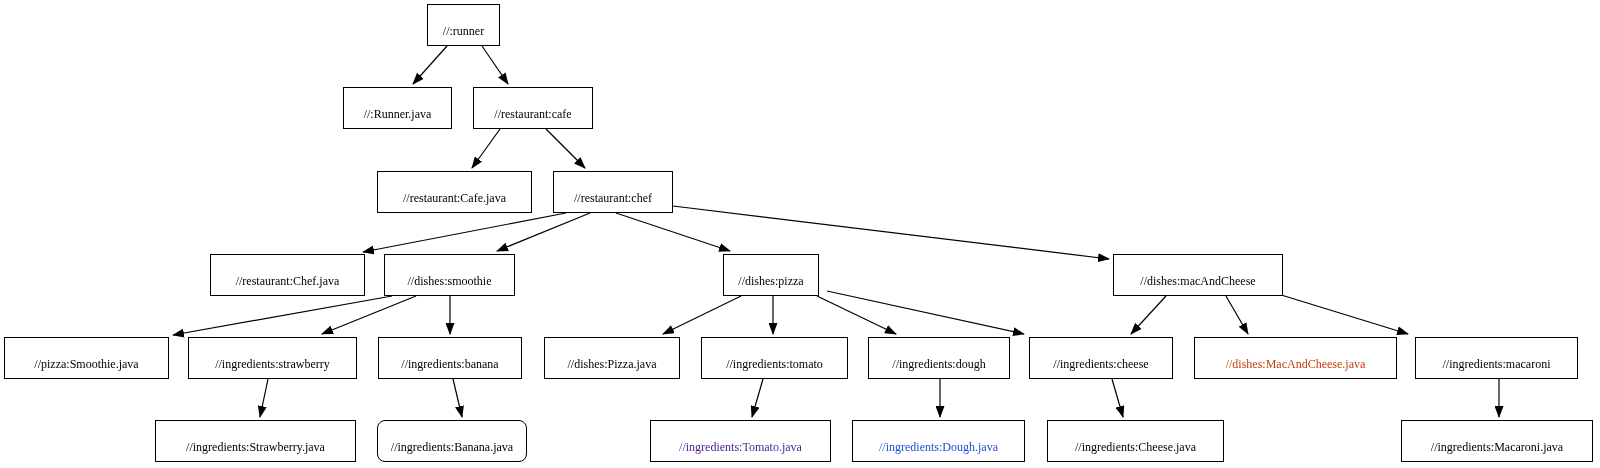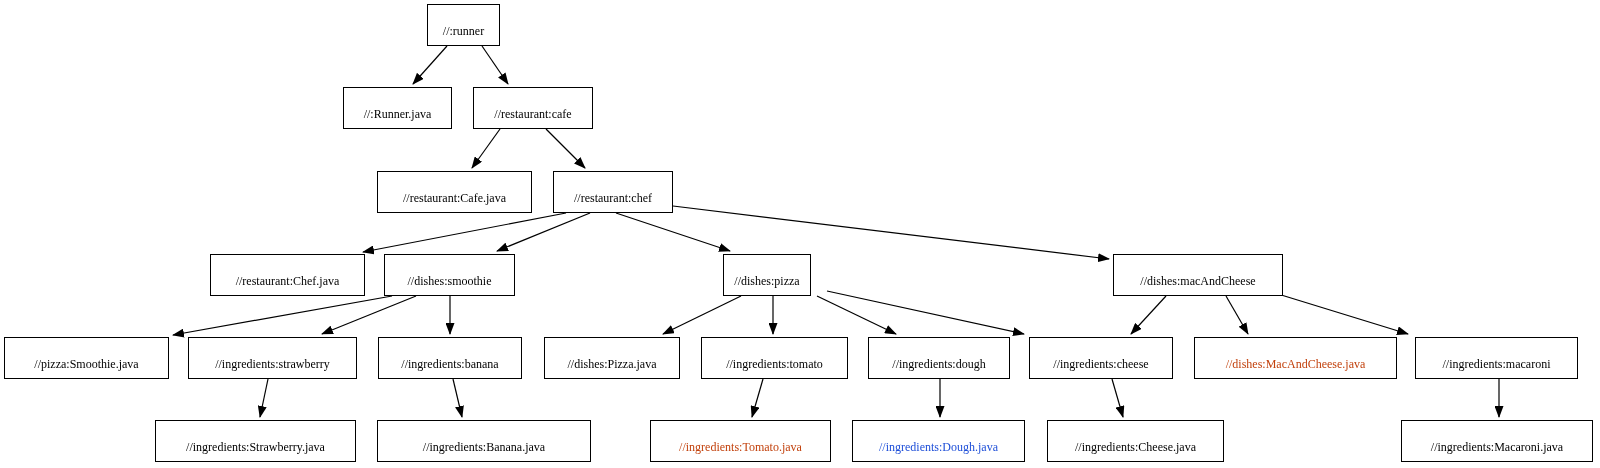--- a/index.html
+++ b/index.html
@@ -96,21 +96,21 @@
       </div>
       <div class="node" style="left: 553px; top: 171px; width: 120px; height: 42px; background: rgb(255, 255, 255); border-color: rgb(0, 0, 0);">
         <span style="color: rgb(0, 0, 0);">//restaurant:chef</span>
       </div>
       <div class="node" style="left: 210px; top: 254px; width: 155px; height: 42px; background: rgb(255, 255, 255); border-color: rgb(0, 0, 0);">
         <span style="color: rgb(0, 0, 0);">//restaurant:Chef.java</span>
       </div>
       <div class="node" style="left: 384px; top: 254px; width: 131px; height: 42px; background: rgb(255, 255, 255); border-color: rgb(0, 0, 0);">
         <span style="color: rgb(0, 0, 0);">//dishes:smoothie</span>
       </div>
-      <div class="node" style="left: 723px; top: 254px; width: 88px; height: 42px; background: rgb(255, 255, 255); border-color: rgb(0, 0, 0);">
+      <div class="node" style="left: 723px; top: 254px; width: 96px; height: 42px; background: rgb(255, 255, 255); border-color: rgb(0, 0, 0);">
         <span style="color: rgb(0, 0, 0);">//dishes:pizza</span>
       </div>
       <div class="node" style="left: 1113px; top: 254px; width: 170px; height: 42px; background: rgb(255, 255, 255); border-color: rgb(0, 0, 0);">
         <span style="color: rgb(0, 0, 0);">//dishes:macAndCheese</span>
       </div>
       <div class="node" style="left: 4px; top: 337px; width: 165px; height: 42px; background: rgb(255, 255, 255); border-color: rgb(0, 0, 0);">
         <span style="color: rgb(0, 0, 0);">//pizza:Smoothie.java</span>
       </div>
       <div class="node" style="left: 188px; top: 337px; width: 169px; height: 42px; background: rgb(255, 255, 255); border-color: rgb(0, 0, 0);">
         <span style="color: rgb(0, 0, 0);">//ingredients:strawberry</span>
@@ -132,25 +132,25 @@
       </div>
       <div class="node" style="left: 1194px; top: 337px; width: 203px; height: 42px; background: rgb(255, 255, 255); border-color: rgb(0, 0, 0);">
         <span style="color: #c2410c;">//dishes:MacAndCheese.java</span>
       </div>
       <div class="node" style="left: 1415px; top: 337px; width: 163px; height: 42px; background: rgb(255, 255, 255); border-color: rgb(0, 0, 0);">
         <span style="color: rgb(0, 0, 0);">//ingredients:macaroni</span>
       </div>
       <div class="node" style="left: 155px; top: 420px; width: 201px; height: 42px; background: rgb(255, 255, 255); border-color: rgb(0, 0, 0);">
         <span style="color: rgb(0, 0, 0); font-family: Liberation Serif, serif;">//ingredients:Strawberry.java</span>
       </div>
-      <div class="node" style="left: 377px; top: 420px; width: 214px; height: 42px; background: rgb(255, 255, 255); border-color: rgb(0, 0, 0);">
+      <div class="node" style="left: 377px; top: 420px; width: 150px; height: 42px; background: rgb(255, 255, 255); border-color: rgb(0, 0, 0); border-radius: 8px;">
         <span style="color: rgb(0, 0, 0);">//ingredients:Banana.java</span>
       </div>
       <div class="node" style="left: 650px; top: 420px; width: 181px; height: 42px; background: rgb(255, 255, 255); border-color: rgb(0, 0, 0);">
-        <span style="color: #c2410c;">//ingredients:Tomato.java</span>
+        <span style="color: #4c1d95;">//ingredients:Tomato.java</span>
       </div>
       <div class="node" style="left: 852px; top: 420px; width: 173px; height: 42px; background: rgb(255, 255, 255); border-color: rgb(0, 0, 0);">
         <span style="color: #1d4ed8;">//ingredients:Dough.java</span>
       </div>
       <div class="node" style="left: 1047px; top: 420px; width: 177px; height: 42px; background: rgb(255, 255, 255); border-color: rgb(0, 0, 0);">
         <span style="color: rgb(0, 0, 0);">//ingredients:Cheese.java</span>
       </div>
       <div class="node" style="left: 1401px; top: 420px; width: 192px; height: 42px; background: rgb(255, 255, 255); border-color: rgb(0, 0, 0);">
         <span style="color: rgb(0, 0, 0);">//ingredients:Macaroni.java</span>
       </div>

